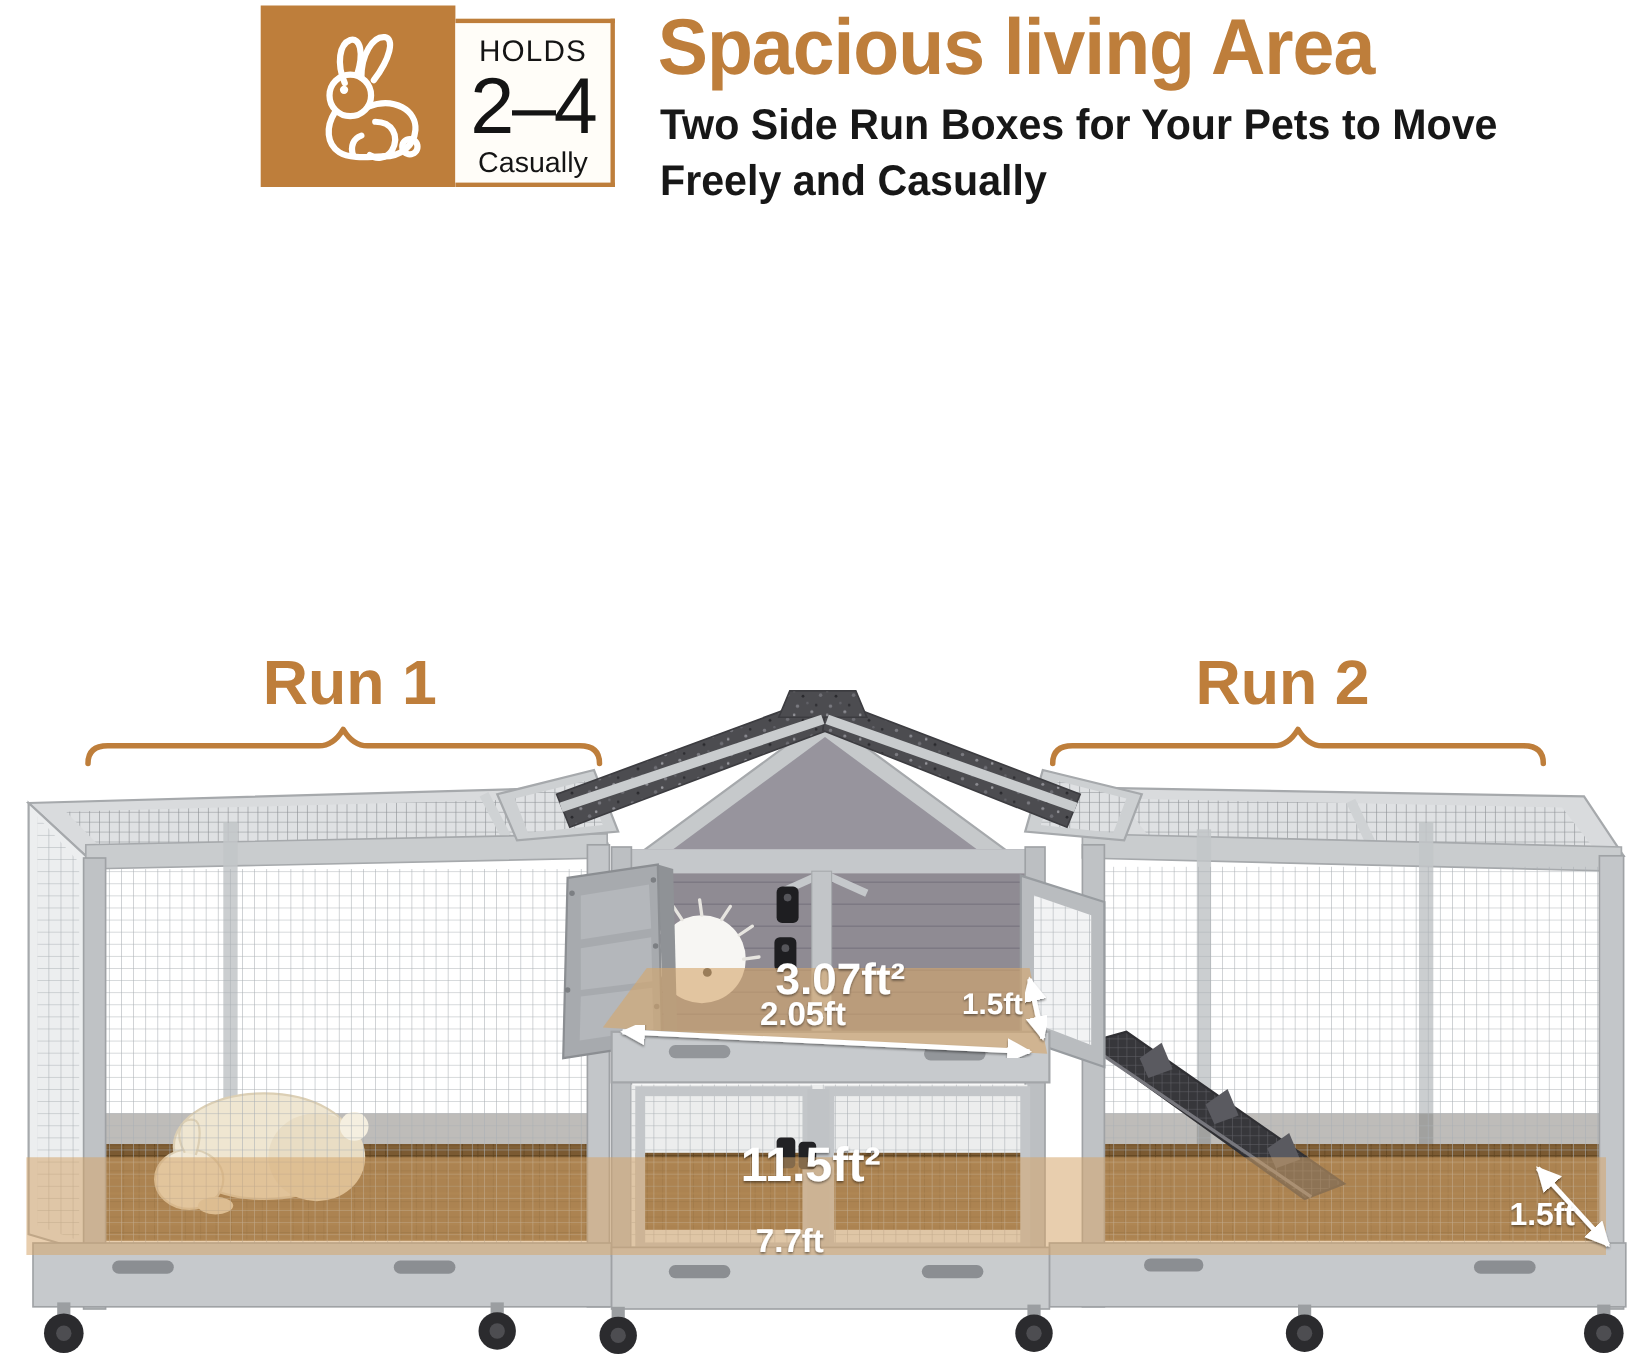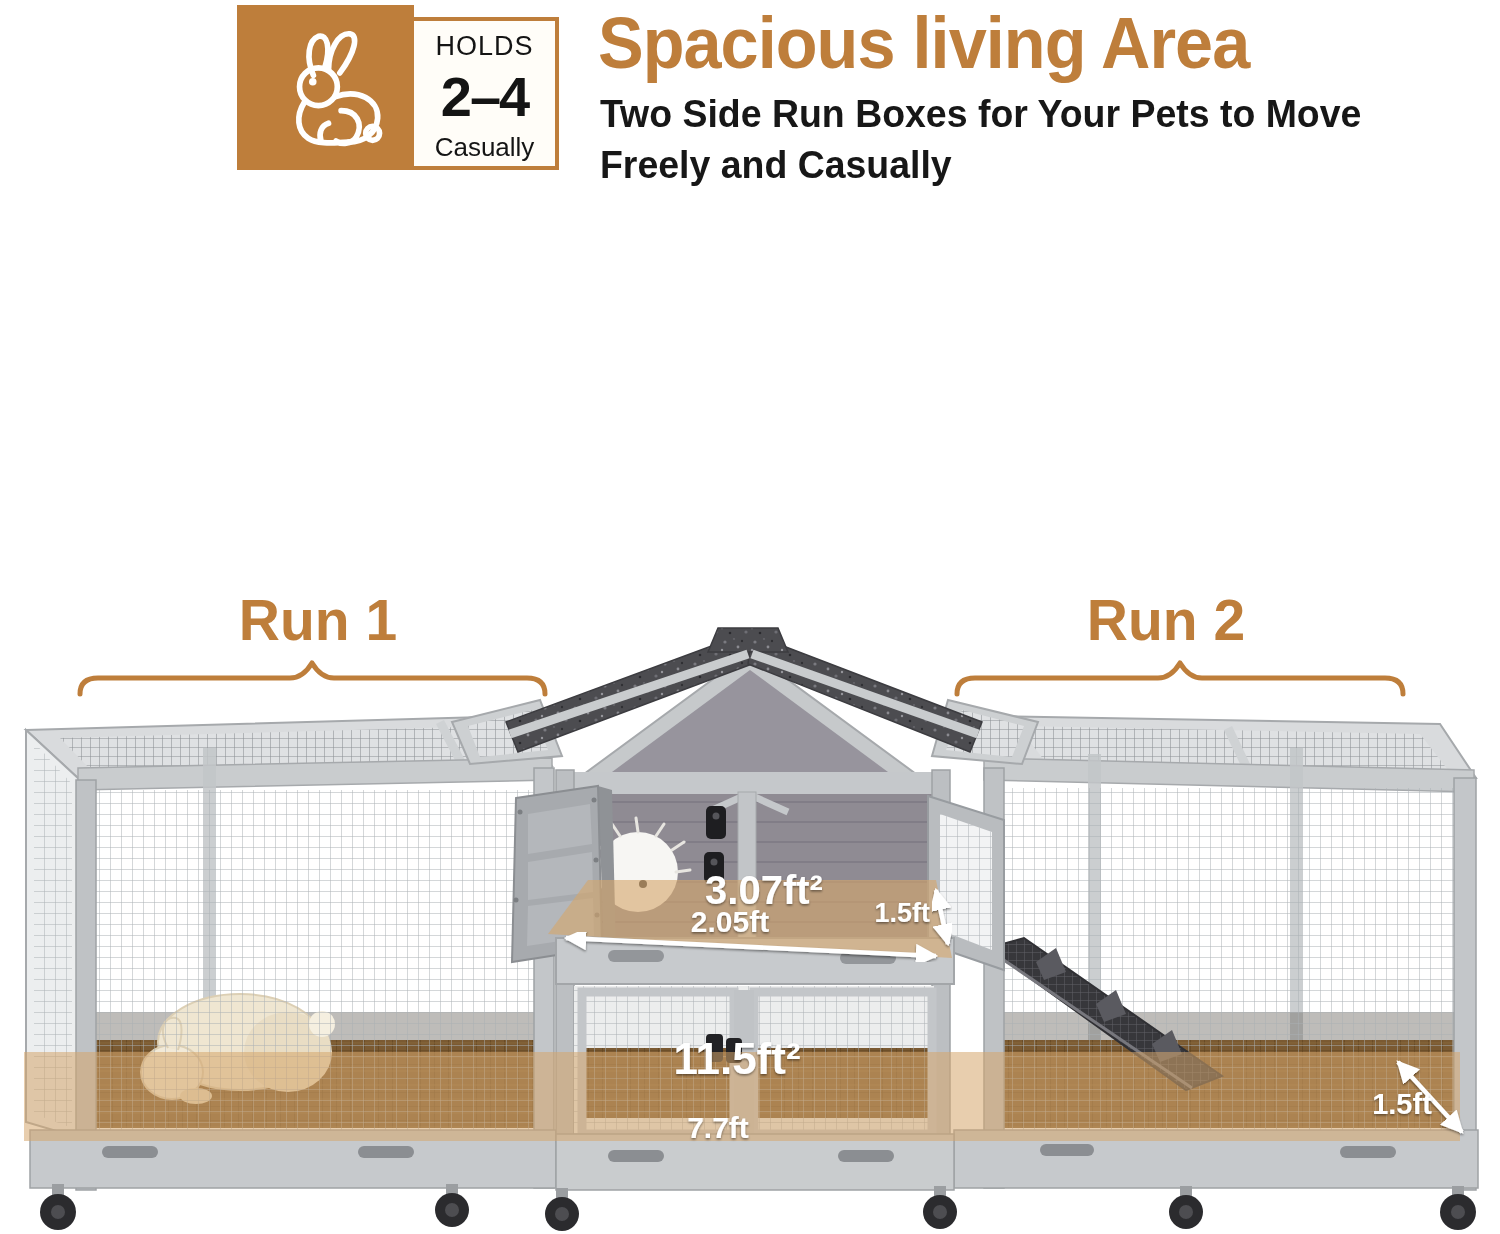--- a/index.html
+++ b/index.html
@@ -7,21 +7,21 @@
           font-family:"Liberation Sans",sans-serif;}
 
   
   .badge{position:absolute;left:237px;top:5px;width:322px;height:165px;display:flex;}
   .badge-icon-box{width:177px;height:165px;background:#BE7E3B;display:flex;align-items:center;justify-content:center;}
   .badge-icon-box svg{width:126px;height:126px;}
   .badge-text-box{flex:1;background:#fffdf8;border:4px solid #BE7E3B;border-left:none;
                   display:flex;flex-direction:column;align-items:center;justify-content:space-between;
                   padding:10px 0 8px 0;box-sizing:border-box;color:#141414;margin-top:12px;}
   .holds{font-size:27px;letter-spacing:1px;}
-  .capacity{font-size:56px;font-weight:700;line-height:70px;letter-spacing:-2px;}
+  .capacity{font-size:72px;font-weight:400;line-height:70px;letter-spacing:-2px;}
   .animal{font-size:26px;}
 
   
   .title{position:absolute;left:598px;top:2px;margin:0;font-size:72px;font-weight:bold;
          color:#BE7E3B;letter-spacing:-1px;transform:scaleX(.95);transform-origin:left top;white-space:nowrap;}
   .subtitle{position:absolute;left:600px;top:88px;font-size:39px;font-weight:bold;color:#171717;
             line-height:51px;transform:scaleX(.96);transform-origin:left top;white-space:nowrap;}
 
   
   .figure{position:absolute;left:0;top:0;width:1500px;height:1234px;}

